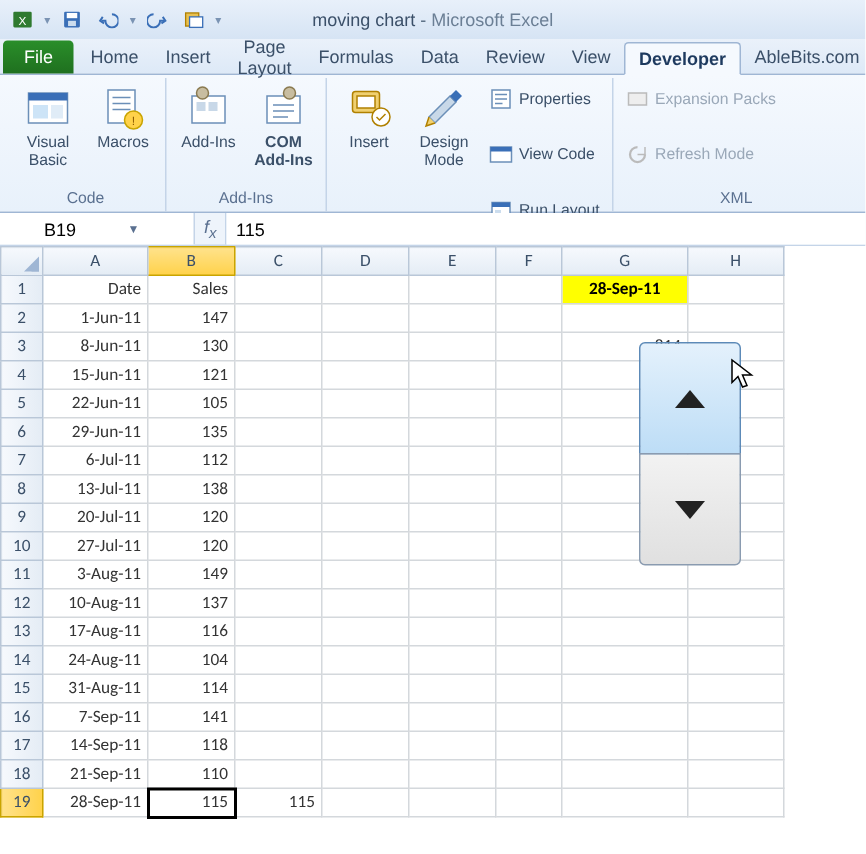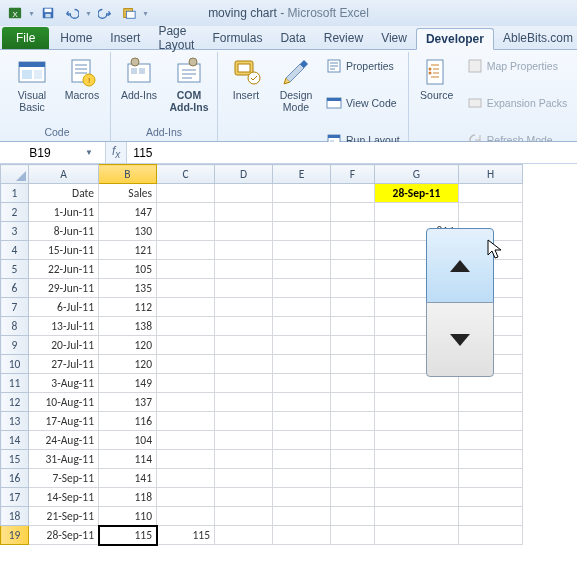--- a/index.html
+++ b/index.html
@@ -9,21 +9,21 @@
   .titlebar { height: 26px; background: linear-gradient(#e8f0fa, #d6e4f4); display: flex; align-items: center; padding: 0 4px; position: relative; }
   .titlebar .qat { display: flex; align-items: center; gap: 2px; }
   .qat .qbtn { width: 22px; height: 20px; display: flex; align-items: center; justify-content: center; border-radius: 2px; }
   .qat .qbtn svg { width: 14px; height: 14px; }
   .qat .sep { width: 7px; height: 18px; display:flex; align-items:center; justify-content:center; color:#7a93b3; font-size:8px;}
   .titlebar .title { position: absolute; left: 0; right: 0; text-align: center; font-size: 12px; color: #54697f; pointer-events: none; }
   .titlebar .title .doc { color: #3b5069; }
   .titlebar .title .app { color: #6b7f95; }
 
   
-  .tabs { height: 24px; background: linear-gradient(#eaf1fa,#dde9f7); display: flex; align-items: flex-end; padding-left: 2px; border-bottom: 1px solid #9fb6d4; }
+  .tabs { height: 24px; background: linear-gradient(#eaf1fa,#dde9f7); display: flex; align-items: flex-end; padding-left: 2px; border-bottom: 1px solid #9fb6d4; text-align: center; }
   .file-tab { height: 22px; background: linear-gradient(#2a8e2a,#1f701f); color: #fff; padding: 0 14px; font-size: 12px; display: flex; align-items: center; border-radius: 3px 3px 0 0; margin-right: 2px; position: relative; }
   .file-tab::after { content: ""; position: absolute; right: 5px; top: 9px; border: 3px solid transparent; border-top-color: #fff; display:none;}
   .tab { height: 22px; padding: 0 9px; font-size: 12px; color: #3b5069; display: flex; align-items: center; cursor: default; }
   .tab.active { background: #f5f9fe; border: 1px solid #9fb6d4; border-bottom: 1px solid #f5f9fe; border-radius: 3px 3px 0 0; margin-bottom: -1px; color: #1e3a5f; font-weight: bold; }
 
   
   .ribbon { height: 92px; background: linear-gradient(#f5f9fe,#e8f1fb); border-bottom: 1px solid #9fb6d4; display: flex; padding: 2px 4px 0 4px; gap: 0; }
   .group { border-right: 1px solid #c4d4e8; padding: 2px 6px 0 6px; display: flex; flex-direction: column; justify-content: space-between; }
   .group:last-child { border-right: none; }
   .group-body { display: flex; align-items: flex-start; gap: 6px; flex: 1; }
@@ -31,21 +31,21 @@
   .bigbtn { display: flex; flex-direction: column; align-items: center; width: 44px; padding-top: 2px; }
   .bigbtn .icon { width: 32px; height: 32px; display: flex; align-items: center; justify-content: center; }
   .bigbtn .lbl { font-size: 10.5px; color: #3b5069; text-align: center; line-height: 1.1; margin-top: 2px; }
   .smallstack { display: flex; flex-direction: column; gap: 17px; padding-top: 2px; }
   .smallbtn { display: flex; align-items: center; gap: 4px; font-size: 10.5px; color: #3b5069; height: 20px; padding: 0 2px; white-space: nowrap; }
   .smallbtn.disabled { color: #9aa8b8; }
   .smallbtn .sicon { width: 16px; height: 16px; display:flex; align-items:center; justify-content:center;}
 
   
   .fxrow { height: 22px; border-bottom: 1px solid #c4d4e8; display: flex; align-items: stretch; background: #eef4fb; }
-  .namebox { width: 106px; border-right: 1px solid #c4d4e8; display: flex; align-items: center; background: #fff; }
+  .namebox { width: 130px; border-right: 1px solid #c4d4e8; display: flex; align-items: center; background: #fff; }
   .namebox input { border: none; width: 80px; padding: 0 6px; font-size: 12px; font-family: inherit; outline: none; text-align:center;}
   .namebox .dd { width: 18px; text-align: center; color: #5a7090; font-size: 8px; }
   .fxbtns { display: flex; align-items: center; padding: 0 6px; gap: 8px; border-right: 1px solid #c4d4e8; color:#8a9bb0; font-size:12px;}
   .fxinput { flex: 1; background: #fff; }
   .fxinput input { border: none; width: 100%; height: 100%; padding: 0 6px; font-size: 12px; outline: none; }
 
   
   .gridwrap { position: relative; height: 405px; overflow: hidden; background:#fff;}
   table.grid { border-collapse: collapse; table-layout: fixed; }
   .grid th, .grid td { border: 1px solid #d4d8dc; font-size: 11.5px; font-family: Calibri, sans-serif; height: 19px; padding: 0 4px; background: #fff; }
@@ -263,40 +263,21 @@
             </span>
             <span>Run Layout</span>
           </div>
       </div>
     </div>
     <div class="group-label">Controls</div>
   </div>
 
   <div class="group" style="flex:1;">
     <div class="group-body">
-      <div class="bigbtn">
-        <div class="icon">
-            <svg viewBox="0 0 32 32">
-              <rect x="6" y="4" width="16" height="24" fill="#fff" stroke="#6b8fb8"></rect>
-              <path d="M10 9h8M12 13h6M12 17h6M10 21h8" stroke="#d08030"></path>
-              <circle cx="9" cy="13" r="1.5" fill="#d08030"></circle>
-              <circle cx="9" cy="17" r="1.5" fill="#d08030"></circle>
-            </svg>
-          </div>
-        <div class="lbl">Source</div>
-      </div>
       <div class="smallstack">
-        <div class="smallbtn disabled">
-            <span class="sicon">
-              <svg viewBox="0 0 16 16">
-                <rect x="2" y="2" width="12" height="12" fill="#eee" stroke="#bbb"></rect>
-              </svg>
-            </span>
-            <span>Map Properties</span>
-          </div>
         <div class="smallbtn disabled">
             <span class="sicon">
               <svg viewBox="0 0 16 16">
                 <rect x="2" y="4" width="12" height="8" fill="#eee" stroke="#bbb"></rect>
               </svg>
             </span>
             <span>Expansion Packs</span>
           </div>
         <div class="smallbtn disabled">
             <span class="sicon">

